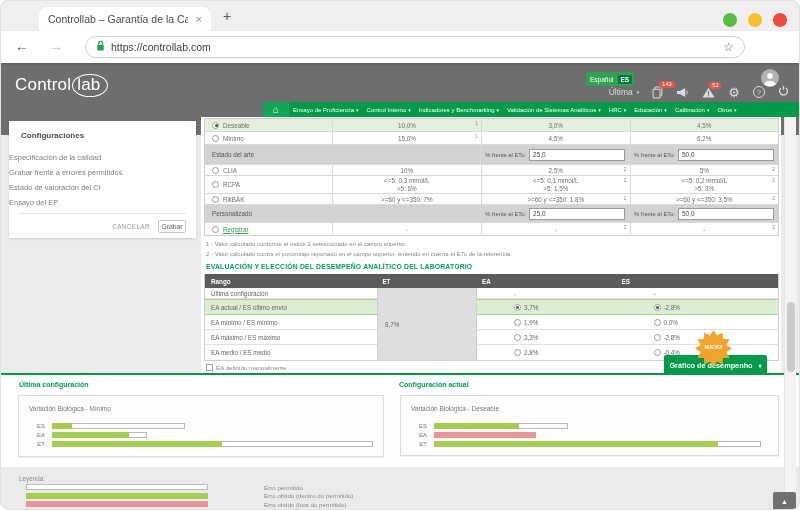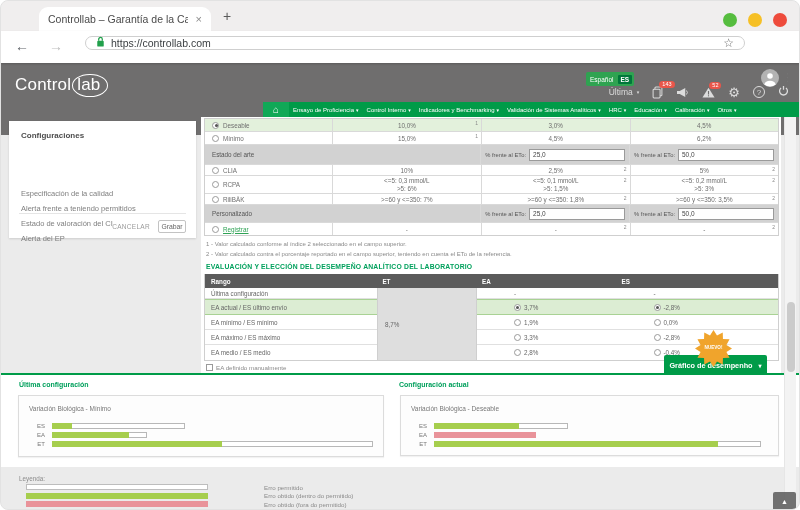--- a/index.html
+++ b/index.html
@@ -16,21 +16,21 @@
   .tab-close { margin-left:8px; color:#8a8a8a; font-size:11px; }
   .newtab { position:absolute; left:222px; top:7px; font-size:14px; color:#5a5a5a; }
   .lights { position:absolute; right:12px; top:12px; display:flex; gap:11px; }
   .light { width:14px; height:14px; border-radius:50%; }
   .l-green{ background:#56bd3f; } .l-yellow{ background:#f6c026; } .l-red{ background:#ee4b3c; }
 
   .toolbar { position:absolute; top:30px; left:0; right:0; height:32px; background:#fff;
              box-shadow:0 1px 2px rgba(0,0,0,.18); z-index:6; }
   .arrow { position:absolute; top:7px; font-size:14px; }
   .a-back { left:14px; color:#5f6368; } .a-fwd { left:48px; color:#bdbdbd; }
-  .urlbar { position:absolute; left:84px; top:5px; width:660px; height:14px;
+  .urlbar { position:absolute; left:84px; top:5px; width:660px; height:22px;
             border:1.5px solid #cfcfcf; border-radius:12px; background:#fff;
             display:flex; align-items:center; padding:0 10px; gap:6px; }
   .urltext { font-size:10.5px; color:#3c4043; }
   .star { margin-left:auto; font-size:12px; color:#6b6b6b; }
   .avatar { position:absolute; right:20px; top:38px; }
   .menudots { position:absolute; right:6px; top:40px; font-size:11px; color:#757575; }
 
   
   .appheader { position:absolute; top:62px; left:0; right:0; height:72px; background:#6f6e6e; }
   .logo { position:absolute; left:14px; top:12px; color:#fff; font-size:17px; letter-spacing:.2px; }
@@ -55,21 +55,21 @@
   .home { width:26px; height:15px; background:#10a857; color:#fff; font-size:10px; line-height:13px;
           display:flex; align-items:center; justify-content:center; flex:none; }
   .navitem { padding:0 4px; font-size:6px; color:#fff; display:flex; align-items:center; gap:2px;
              white-space:nowrap; }
   .ncaret { font-size:5px; }
 
   
   .sidebar { position:absolute; left:8px; top:120px; width:187px; height:117px; background:#fff;
              box-shadow:0 1px 2px rgba(0,0,0,.13); }
   .sb-title { position:absolute; left:12px; top:10px; font-size:8px; font-weight:bold; color:#4d4d4d; }
-  .sb-items { position:absolute; left:12px; top:32px;margin-top:36px; }
+  .sb-items { position:absolute; left:0; top:32px; }
   .sb-item { font-size:7.5px; color:#808080; margin-bottom:6px; cursor:pointer; }
   .sb-div { position:absolute; left:10px; right:10px; top:92px; border-top:1px solid #e5e5e5; }
   .sb-footer { position:absolute; right:10px; top:99px; display:flex; align-items:center; gap:8px; }
   .cancel { font-size:6.5px; color:#9a9a9a; letter-spacing:.3px; }
   .savebtn { width:28px; height:13px; border:1px solid #c3c3c3; border-radius:2px; background:#fff;
              color:#666; font-size:6.8px; display:flex; align-items:center; justify-content:center; }
 
   
   .maincard { position:absolute; left:200px; top:116px; width:580px; height:256px; background:#fff; }
   .t1 { position:absolute; left:3px; top:1px; width:575px; border:1px solid #cfcfcf; }
@@ -277,23 +277,23 @@
     <span class="navitem">
         <span>Otros</span>
         <span class="ncaret">▾</span>
       </span>
   </div>
 
   <div class="sidebar">
     <div class="sb-title">Configuraciones</div>
     <div class="sb-items">
       <div class="sb-item">Especificación de la calidad</div>
-      <div class="sb-item">Alerta frente a teniendo permitidos</div>
+      <div class="sb-item">Grabar frente a errores permitidos</div>
       <div class="sb-item">Estado de valoración del CI</div>
-      <div class="sb-item">Alerta del EP</div>
+      <div class="sb-item">Ensayo del EP</div>
     </div>
     <div class="sb-div"></div>
     <div class="sb-footer">
       <span class="cancel">CANCELAR</span>
       <span class="savebtn">Grabar</span>
     </div>
   </div>
 
   <div class="maincard">
 

